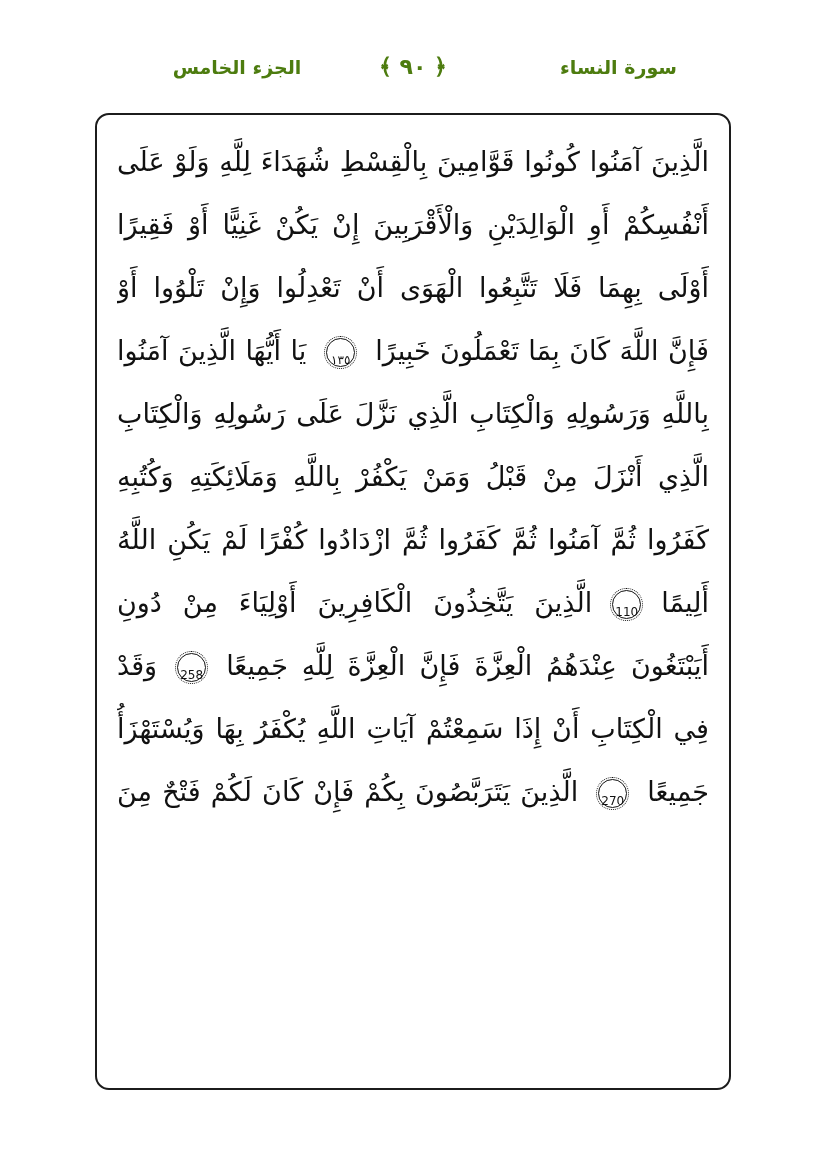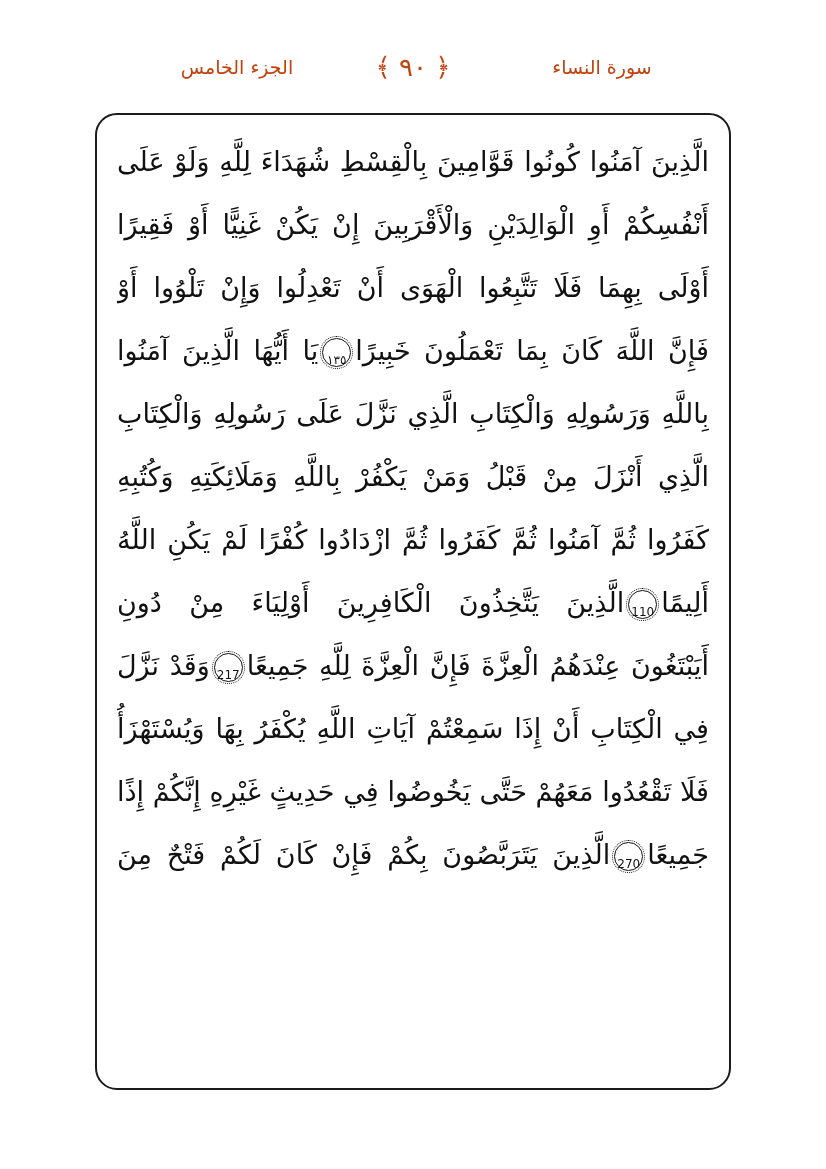--- a/index.html
+++ b/index.html
@@ -11,35 +11,35 @@
     position:relative;
     overflow:hidden;
   }
   
   .hdr-item{
     position:absolute;
     top:48px;height:38px;line-height:38px;
     text-align:center;
     direction:rtl;
     font-size:19px;
-    font-weight:normal;
-    color:#c2410c;
+    font-weight:bold;
+    color:#4d7c0f;
     white-space:nowrap;
   }
   .hdr-juz{left:167px;width:140px;}
-  .hdr-pagenum{left:343px;width:140px;font-size:26px;letter-spacing:2px;}
-  .hdr-surah{left:527px;width:150px;}
+  .hdr-pagenum{left:343px;width:140px;font-size:22px;letter-spacing:2px;}
+  .hdr-surah{left:527px;width:150px;text-align:right;}
   
   .frame{
     position:absolute;
     left:95px;top:113px;
     width:636px;height:977px;
     box-sizing:border-box;
     border:2px solid #1c1c1c;
-    border-radius:22px;
+    border-radius:14px;
     padding:15px 20px 0 20px;
     background:#ffffff;
   }
   
   .line{
     direction:rtl;
     unicode-bidi:plaintext;
     text-align:justify;
     text-align-last:justify;
     -moz-text-align-last:justify;
@@ -59,21 +59,21 @@
     justify-content:center;
     box-sizing:border-box;
     width:29px;height:29px;
     border:1.5px solid #111111;
     border-radius:50%;
     outline:1.5px dotted #111111;
     outline-offset:1.5px;
     font-size:12px;
     line-height:1;
     vertical-align:middle;
-    margin:0 4px;
+    margin:0 20px;
     padding-top:14px;
   }
   .ayah-marker:empty{display:none;}
 </style>
 </head>
 <body>
 
 <div>
 
   <div class="hdr-item hdr-juz">الجزء الخامس</div>
@@ -93,23 +93,22 @@
     <div class="line"><span class="seg">بِاللَّهِ وَرَسُولِهِ وَالْكِتَابِ الَّذِي نَزَّلَ عَلَى رَسُولِهِ وَالْكِتَابِ</span><span class="seg"></span></div>
 
     <div class="line"><span class="seg">الَّذِي أَنْزَلَ مِنْ قَبْلُ وَمَنْ يَكْفُرْ بِاللَّهِ وَمَلَائِكَتِهِ وَكُتُبِهِ وَرُسُلِهِ</span><span class="seg"></span></div>
 
 
     <div class="line"><span class="seg">كَفَرُوا ثُمَّ آمَنُوا ثُمَّ كَفَرُوا ثُمَّ ازْدَادُوا كُفْرًا لَمْ يَكُنِ اللَّهُ لِيَغْفِرَ</span><span class="seg"></span></div>
 
 
     <div class="line"><span class="seg">أَلِيمًا</span><span class="ayah-marker">110</span><span class="seg">الَّذِينَ يَتَّخِذُونَ الْكَافِرِينَ أَوْلِيَاءَ مِنْ دُونِ الْمُؤْمِنِينَ</span></div>
 
-    <div class="line"><span class="seg">أَيَبْتَغُونَ عِنْدَهُمُ الْعِزَّةَ فَإِنَّ الْعِزَّةَ لِلَّهِ جَمِيعًا</span><span class="ayah-marker">217</span><span class="seg">وَقَدْ نَزَّلَ عَلَيْكُمْ</span></div>
+    <div class="line"><span class="seg">أَيَبْتَغُونَ عِنْدَهُمُ الْعِزَّةَ فَإِنَّ الْعِزَّةَ لِلَّهِ جَمِيعًا</span><span class="ayah-marker">258</span><span class="seg">وَقَدْ نَزَّلَ عَلَيْكُمْ</span></div>
 
     <div class="line"><span class="seg">فِي الْكِتَابِ أَنْ إِذَا سَمِعْتُمْ آيَاتِ اللَّهِ يُكْفَرُ بِهَا وَيُسْتَهْزَأُ بِهَا</span><span class="seg"></span></div>
 
-    <div class="line"><span class="seg">فَلَا تَقْعُدُوا مَعَهُمْ حَتَّى يَخُوضُوا فِي حَدِيثٍ غَيْرِهِ إِنَّكُمْ إِذًا</span><span class="seg"></span></div>
 
 
     <div class="line"><span class="seg">جَمِيعًا</span><span class="ayah-marker">270</span><span class="seg">الَّذِينَ يَتَرَبَّصُونَ بِكُمْ فَإِنْ كَانَ لَكُمْ فَتْحٌ مِنَ اللَّهِ</span></div>
 
   </div>
 </div>
 
 </body></html>

